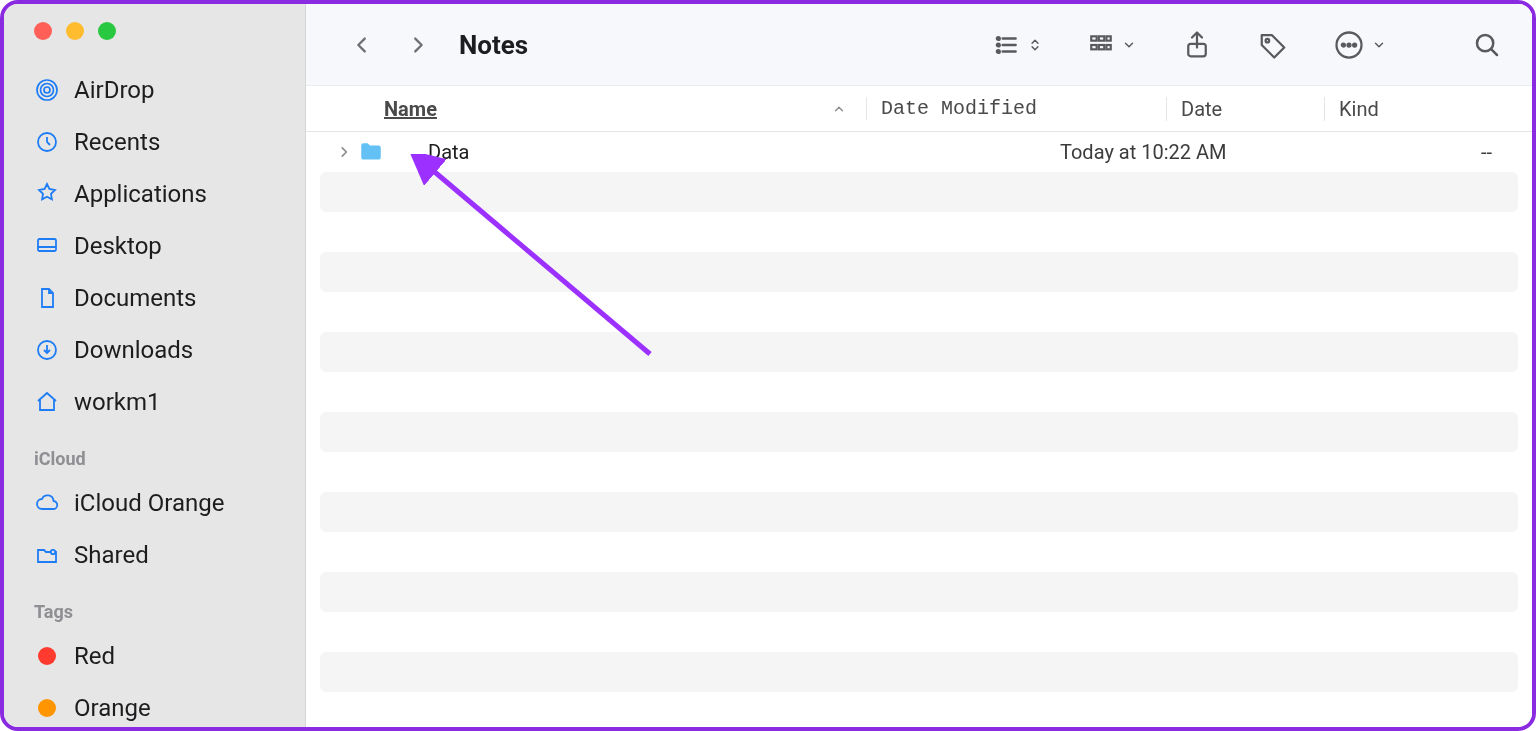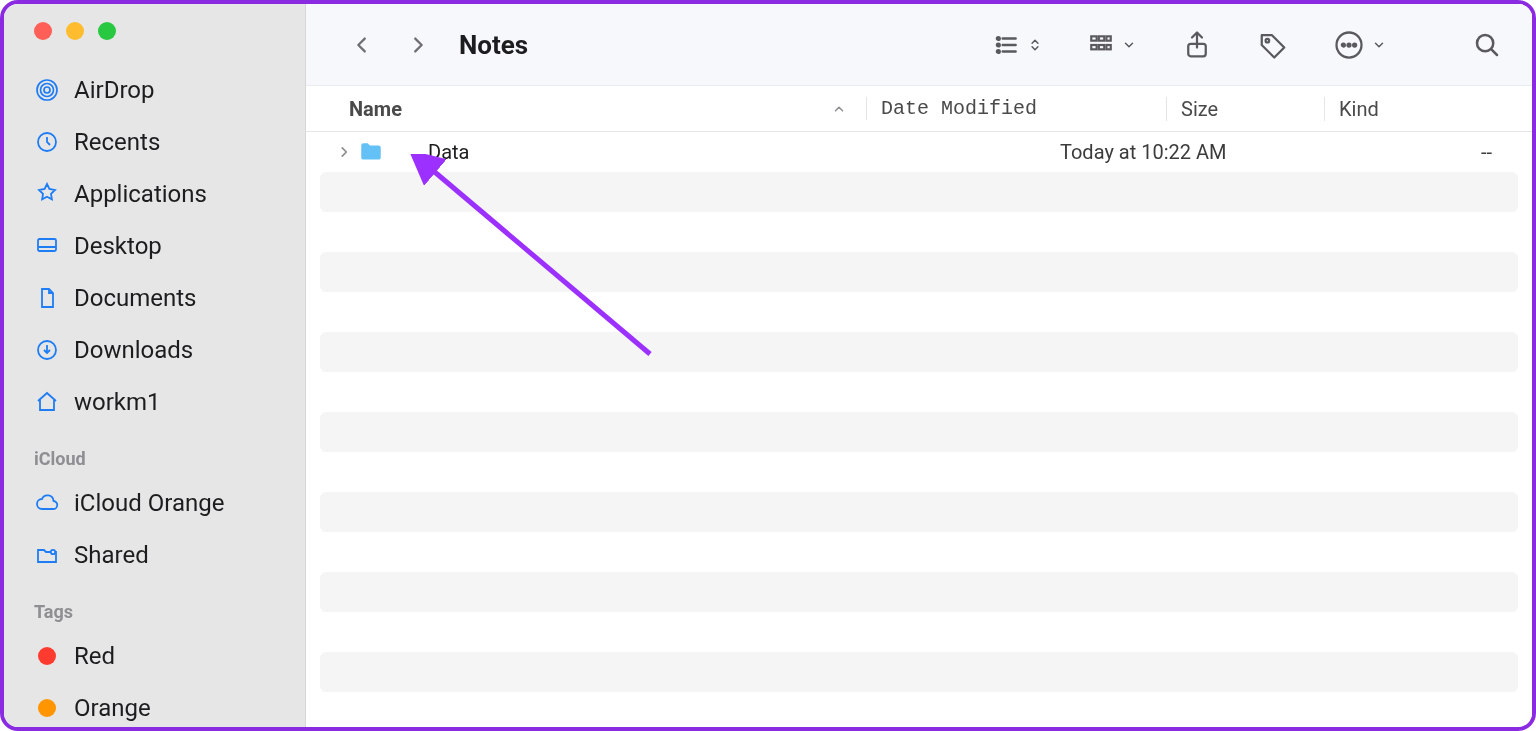--- a/index.html
+++ b/index.html
@@ -65,21 +65,21 @@
   .tb-icon.large svg { width:30px; height:30px; }
   .caret-sm svg { width:14px; height:14px; }
 
   
   .columns {
     display:flex; align-items:center;
     height:46px; flex:none;
     font-size:20px; color:#4a4a4a;
     border-bottom:1px solid #e5e5e5;
   }
-  .col-name { flex:1; display:flex; align-items:flex-end; padding-left:43px; font-weight:700; }
+  .col-name { flex:1; display:flex; align-items:flex-end; padding-left:78px; font-weight:700;text-decoration:underline; }
   .col-name .sort-caret { margin-left:auto; margin-right:20px; color:#8e8e93; }
   .col-date { width:300px; flex:none; padding-left:14px; border-left:1px solid #e5e5e5;font-family:Liberation Mono, monospace; }
   .col-size { width:158px; flex:none; padding-left:14px; border-left:1px solid #e5e5e5; }
   .col-kind { flex:0 0 208px; padding-left:14px; border-left:1px solid #e5e5e5; }
 
   
   .filelist { flex:1; overflow:auto; position:relative; padding:0 14px 0 14px; }
   .row {
     display:flex; align-items:center;
     height:40px;
@@ -315,21 +315,21 @@
     <div class="columns">
       <div class="col-name">
         <span>Name</span>
         <span class="sort-caret">
           <svg width="14" height="14" viewBox="0 0 24 24" fill="none" stroke="currentColor" stroke-width="2.5" stroke-linecap="round" stroke-linejoin="round">
               <path d="M6 15l6-6 6 6"></path>
             </svg>
         </span>
       </div>
       <div class="col-date"><span>Date Modified</span></div>
-      <div class="col-size"><span>Size</span></div>
+      <div class="col-size"><span>Date</span></div>
       <div class="col-kind"><span>Kind</span></div>
     </div>
 
     <div class="filelist">
 
       <div class="row">
         <span class="expand">
           <svg viewBox="0 0 24 24" fill="none" stroke="currentColor" stroke-width="3" stroke-linecap="round" stroke-linejoin="round">
               <path d="M9 5l7 7-7 7"></path>
             </svg>

